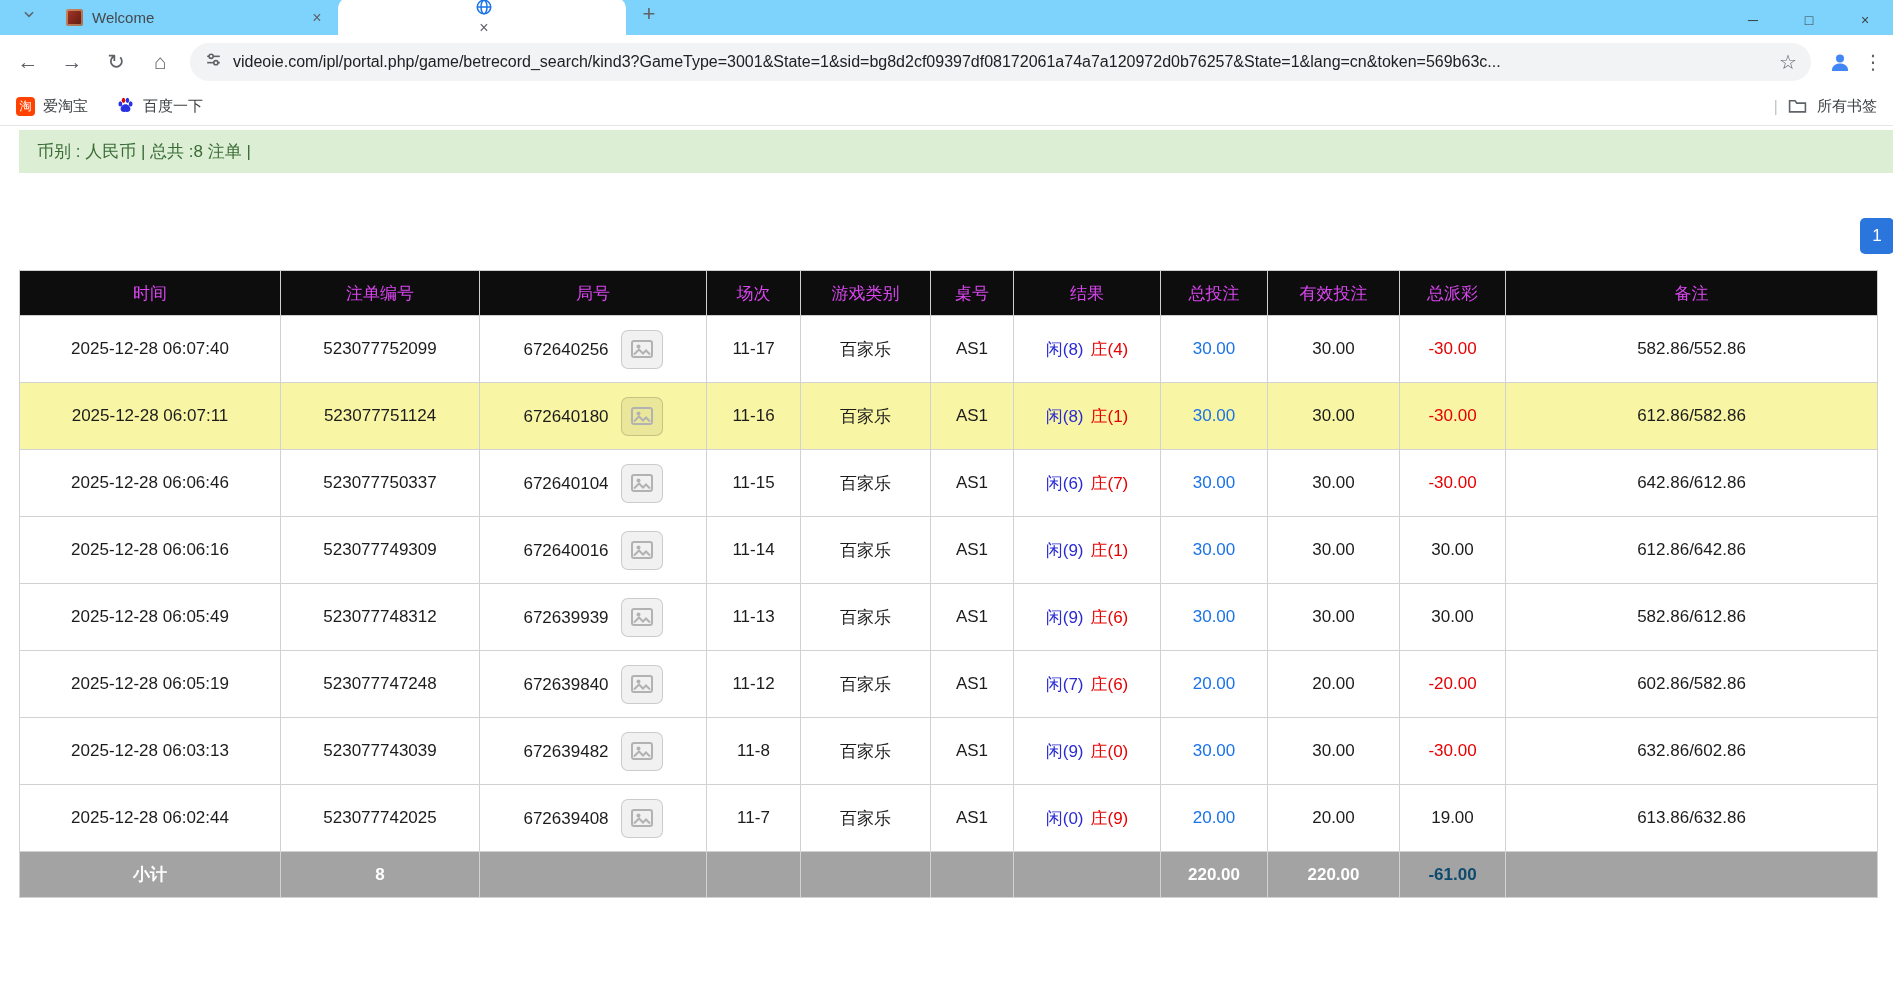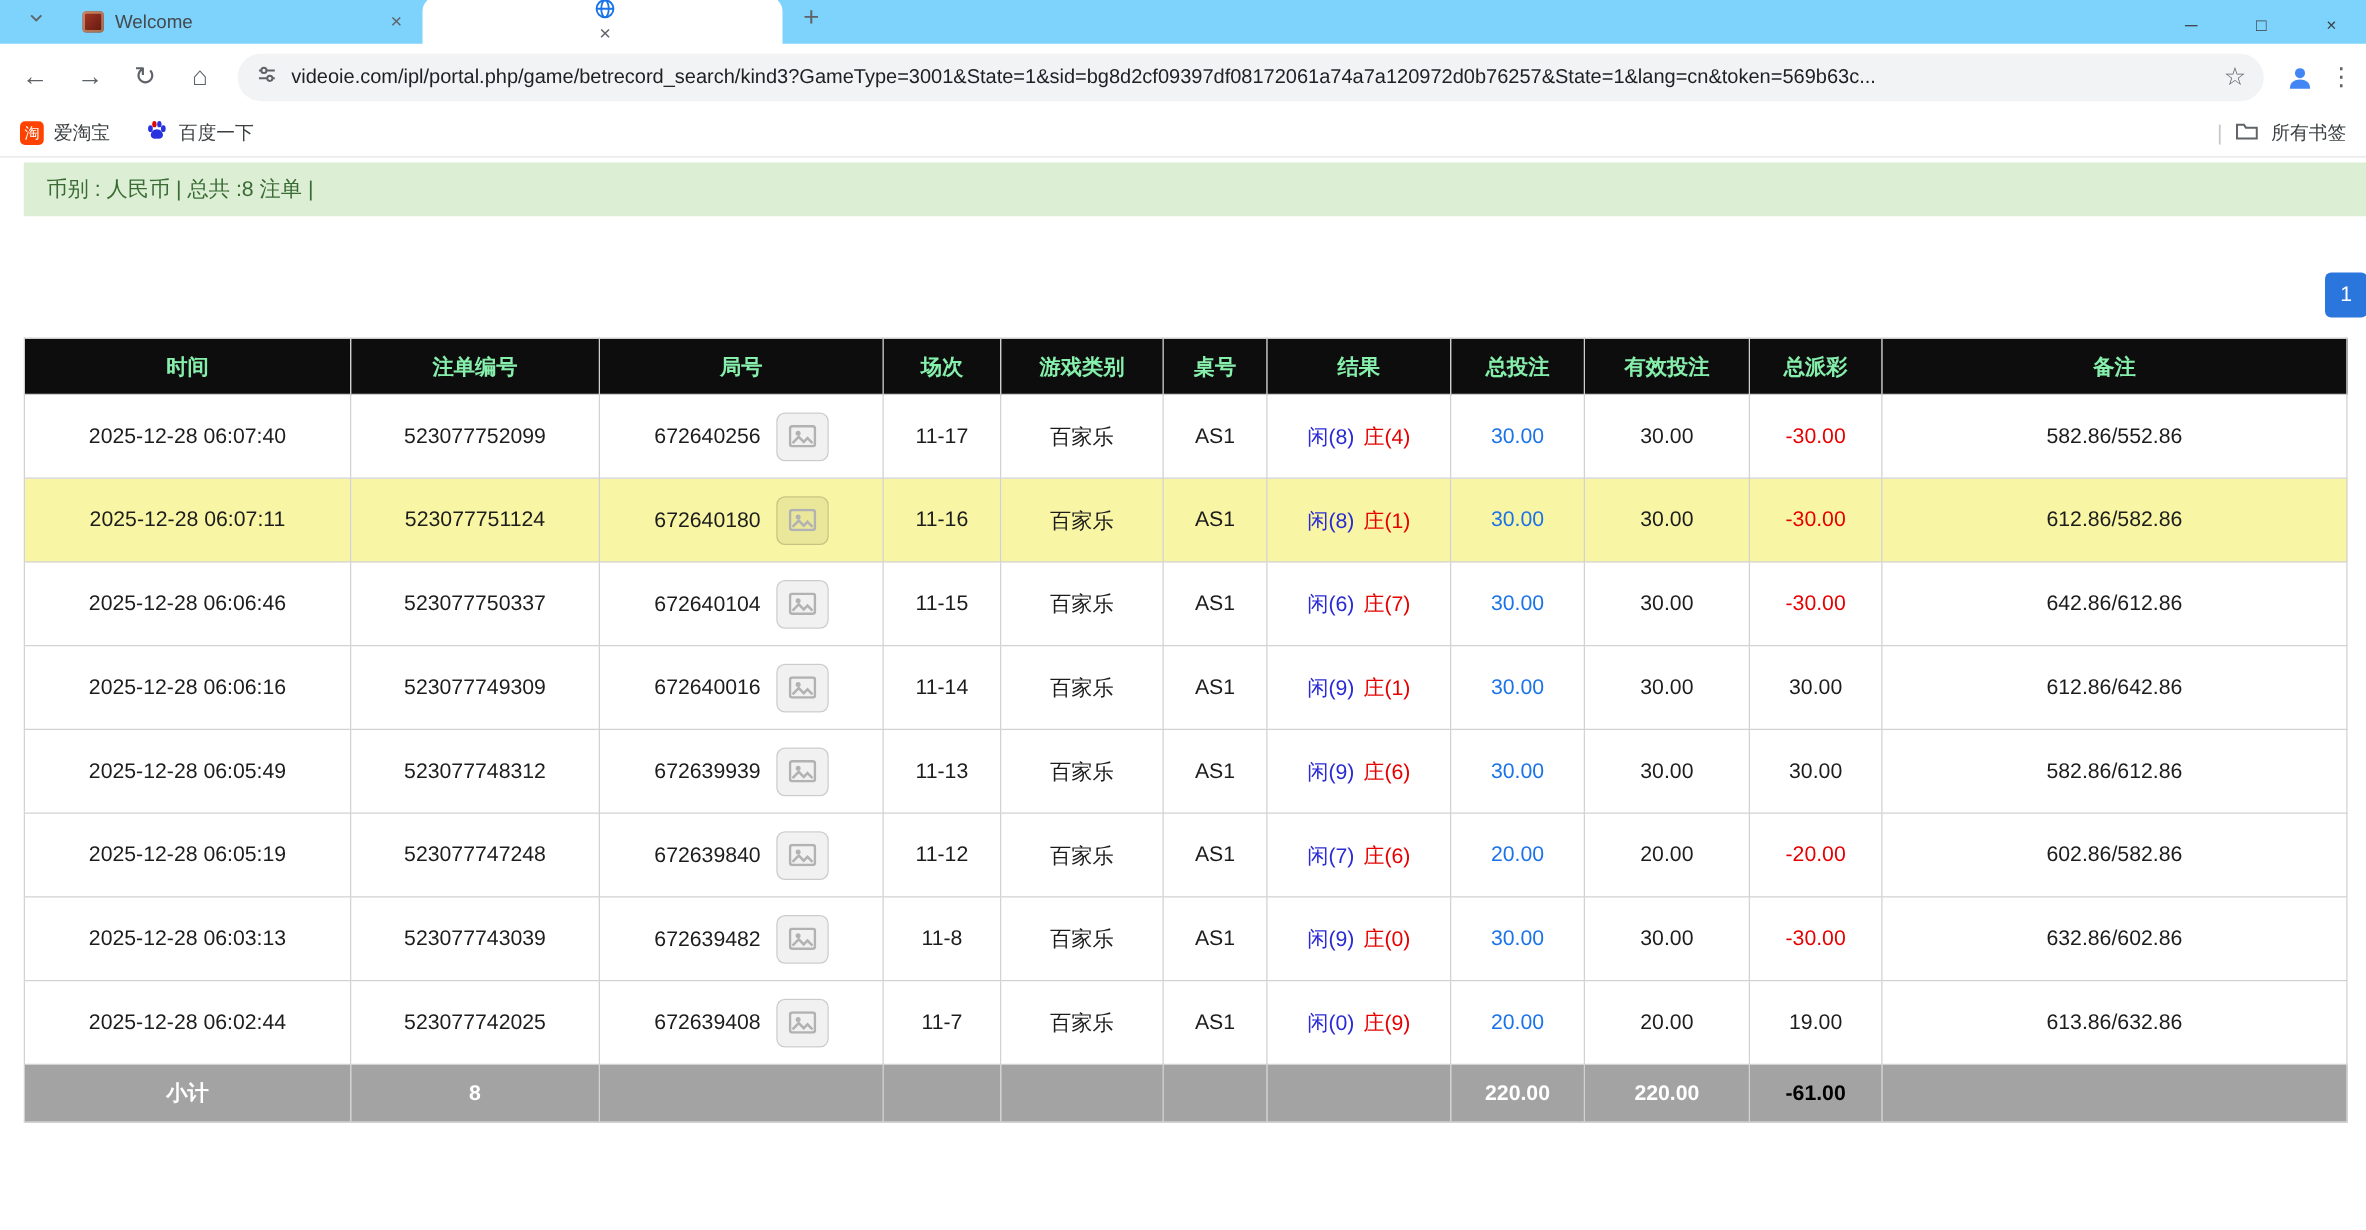--- a/index.html
+++ b/index.html
@@ -50,34 +50,34 @@
               display:flex; align-items:center; justify-content:space-between; padding:0 18px; font-size:17px; }
   .info-left { color:var(--infobar-text,#3a6b35); }
   .info-right { color:var(--notice-red,#e8432c); }
 
   .pagination { display:flex; justify-content:flex-end; margin:45px 0 16px 0; }
   .page-btn { width:34px; height:36px; background:var(--pagination-blue,#2a76dd); color:#fff; font-size:17px;
               border:none; border-radius:5px; cursor:pointer; }
 
   table.bet-table { width:1859px; border-collapse:collapse; table-layout:fixed; text-align:center;
                     font-size:17px; color:#1c1c1c; }
-  .bet-table th { background:var(--header-bg,#0d0d0d); color:#86efac; font-weight:bold; height:45px;
+  .bet-table th { background:var(--header-bg,#0d0d0d); color:#d946ef; font-weight:normal; height:45px;
                   border:1px solid #cfcfcf; font-size:17px; }
   .bet-table td { border:1px solid #d2d2d2; height:67px; background:#fff; }
   .bet-table tr.highlight td { background:var(--highlight-row,#f8f5a4); }
   .bet-table .amount-link { color:var(--amount-blue,#1a73e8); text-decoration:none; cursor:pointer; }
   .bet-table .player { color:var(--player-blue,#2a2ad4); }
   .bet-table .banker { color:var(--banker-red,#e60000); margin-left:7px; }
   .bet-table td.neg { color:var(--negative-red,#e60000);margin-top:46px; }
   .round-no { vertical-align:middle; }
   .video-btn { width:42px; height:39px; margin-left:12px; vertical-align:middle;
                background:rgba(0,0,0,0.055); border:1px solid rgba(0,0,0,0.16); border-radius:7px;
                display:inline-flex; align-items:center; justify-content:center; cursor:pointer; }
   tfoot td.foot { background:var(--footer-bg,#a3a3a3); color:#fff; height:46px; font-weight:bold; }
-  tfoot td.foot.neg { color:#000000; }
+  tfoot td.foot.neg { color:#0c4a6e; }
 </style>
 </head>
 <body>
 
 <div>
 
   <div class="tabstrip">
     <button class="tab-search-btn">
       <svg width="14" height="14" viewBox="0 0 24 24" fill="none" stroke="#5f6368" stroke-width="2.6">
           <path d="M5 9l7 7 7-7"></path>

